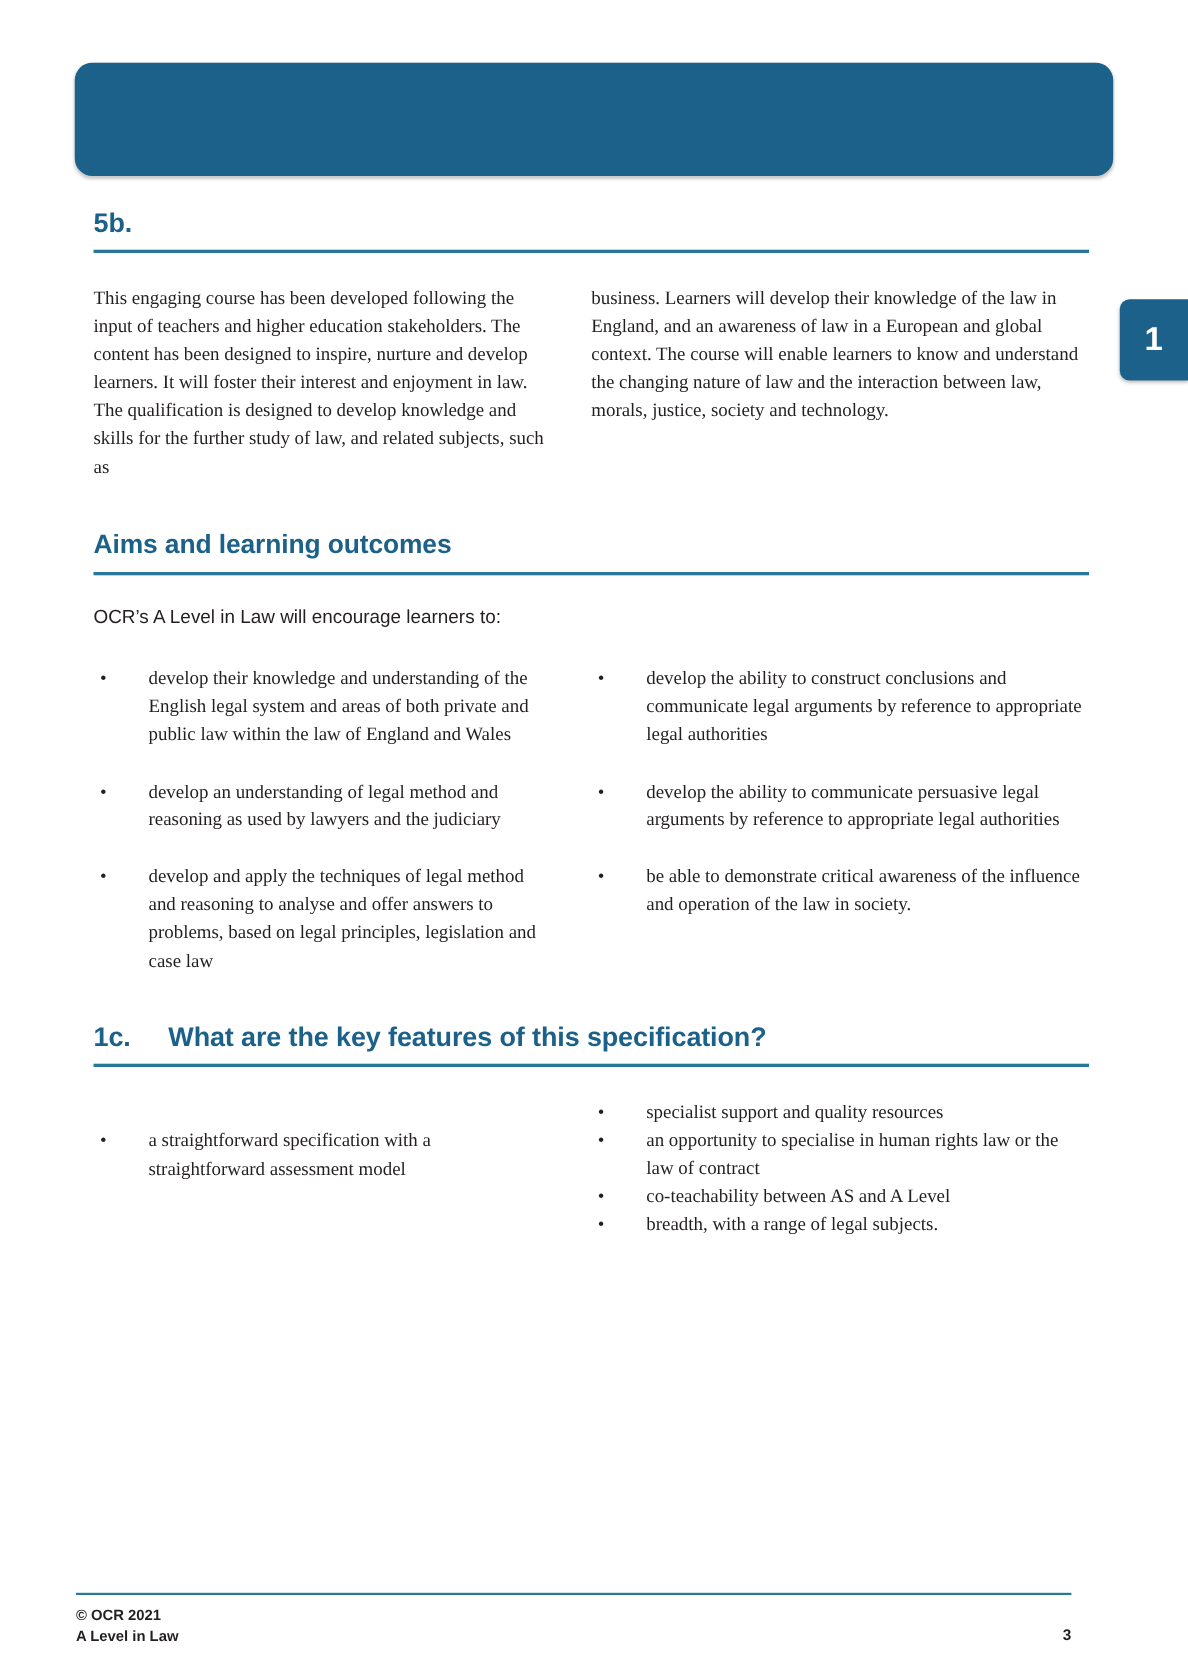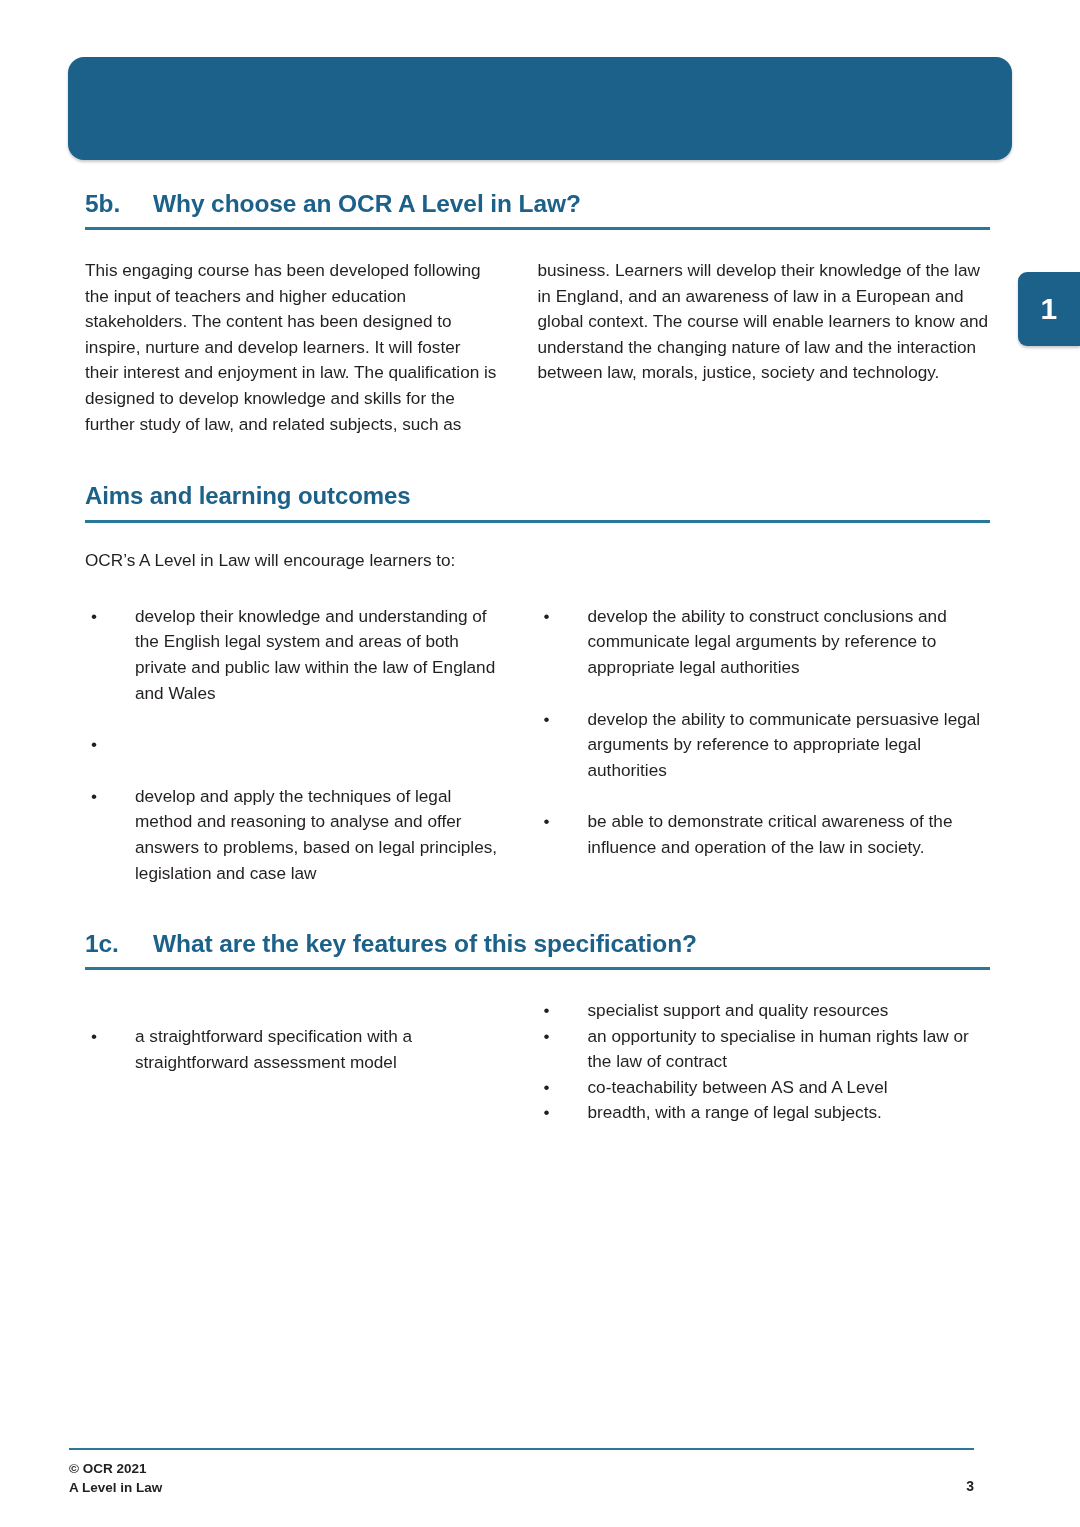--- a/index.html
+++ b/index.html
@@ -82,20 +82,21 @@
   }
 
   
   .cols {
     display: flex;
     width: 100%;
   }
   .col {
     width: 50%;
     box-sizing: border-box;
+    font-family: Liberation Serif, serif;
   }
   .col.left { padding-right: 40px; }
   .col.right { padding-left: 0px; }
 
   p.body {
     margin: 0;
     font-size: 17.2px;
     line-height: 25.6px;
     color: #231f20;
   }
@@ -163,21 +164,20 @@
 <div class="header-banner"></div>
 
 <div class="chapter-tab">
   <span>1</span>
 </div>
 
 <div class="page-content">
 
   <div class="section-heading">
     <span class="num">5b.</span>
-    <span>Why choose an OCR A Level in Law?</span>
   </div>
   <div class="rule"></div>
 
   <div class="cols" style="margin-top:28px;">
     <div class="col left">
       <p class="body">This engaging course has been developed following the input of teachers and higher education stakeholders. The content has been designed to inspire, nurture and develop learners. It will foster their interest and enjoyment in law. The qualification is designed to develop knowledge and skills for the further study of law, and related subjects, such as</p>
     </div>
     <div class="col right">
       <p class="body">business. Learners will develop their knowledge of the law in England, and an awareness of law in a European and global context. The course will enable learners to know and understand the changing nature of law and the interaction between law, morals, justice, society and technology.</p>
     </div>
@@ -190,20 +190,21 @@
 
   <div class="cols" style="margin-top:30px;">
     <div class="col left">
       <ul class="bullets gap-lg">
         <li>
           <span class="dot">•</span>
           <span class="txt">develop their knowledge and understanding of the English legal system and areas of both private and public law within the law of England and Wales</span>
         </li>
         <li>
           <span class="dot">•</span>
+          <span class="txt">develop an understanding of legal method and reasoning as used by lawyers and the judiciary</span>
         </li>
         <li>
           <span class="dot">•</span>
           <span class="txt">develop and apply the techniques of legal method and reasoning to analyse and offer answers to problems, based on legal principles, legislation and case law</span>
         </li>
       </ul>
     </div>
     <div class="col right">
       <ul class="bullets gap-lg">
         <li>

